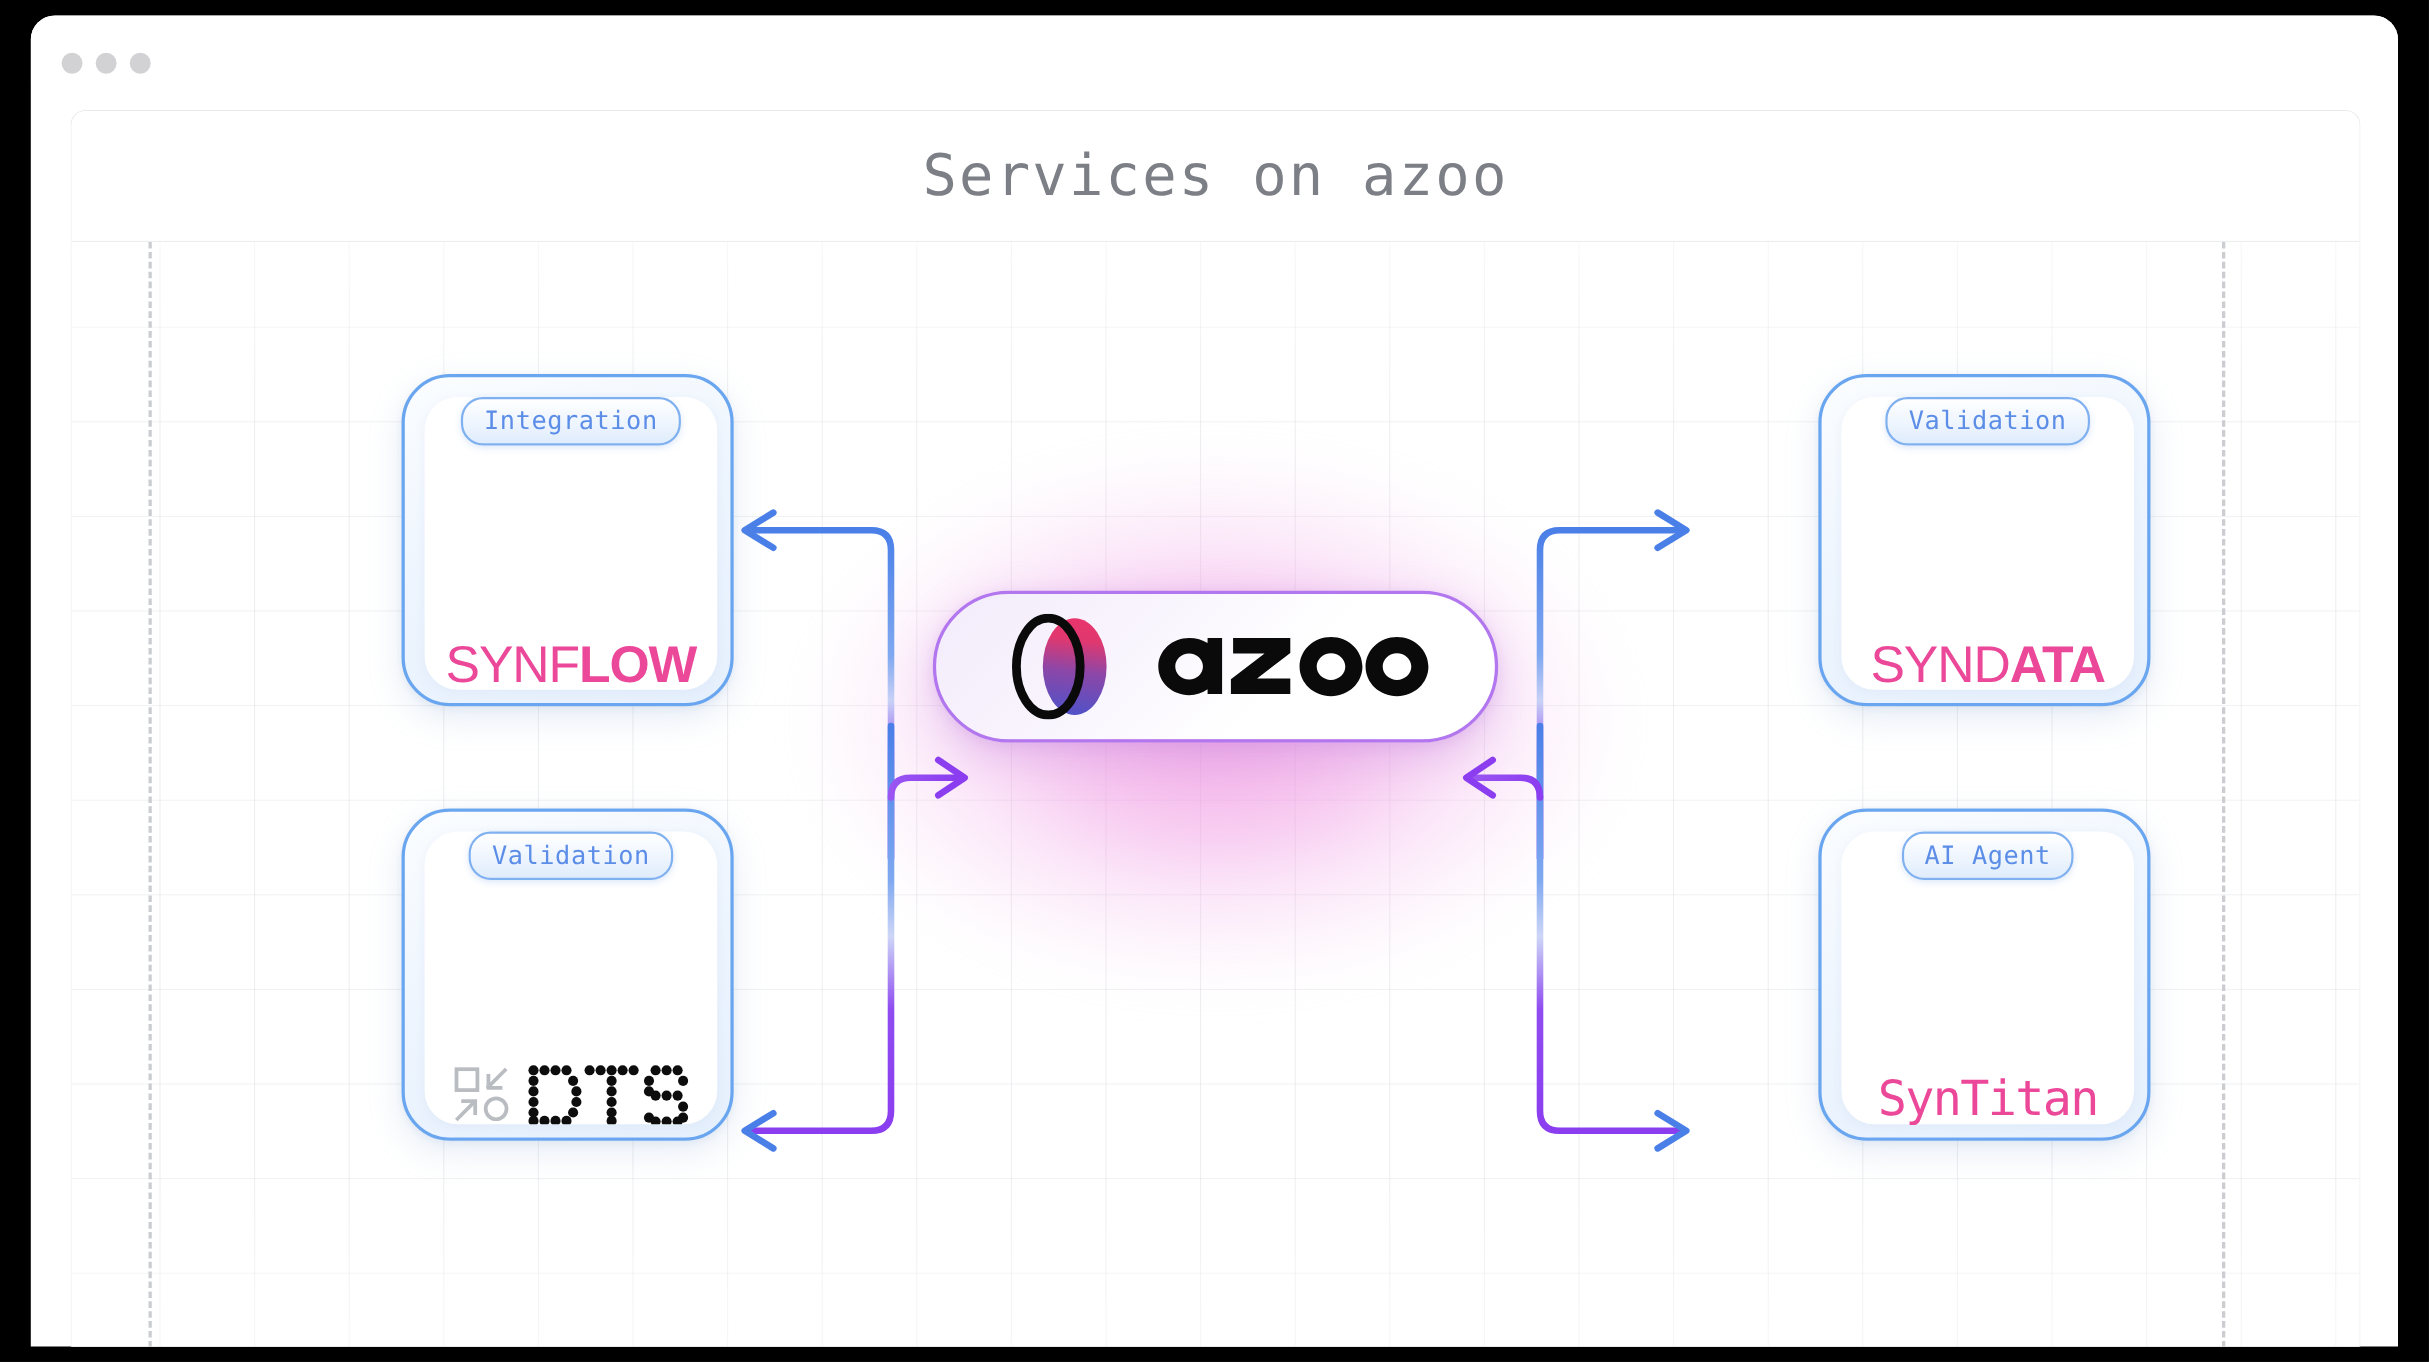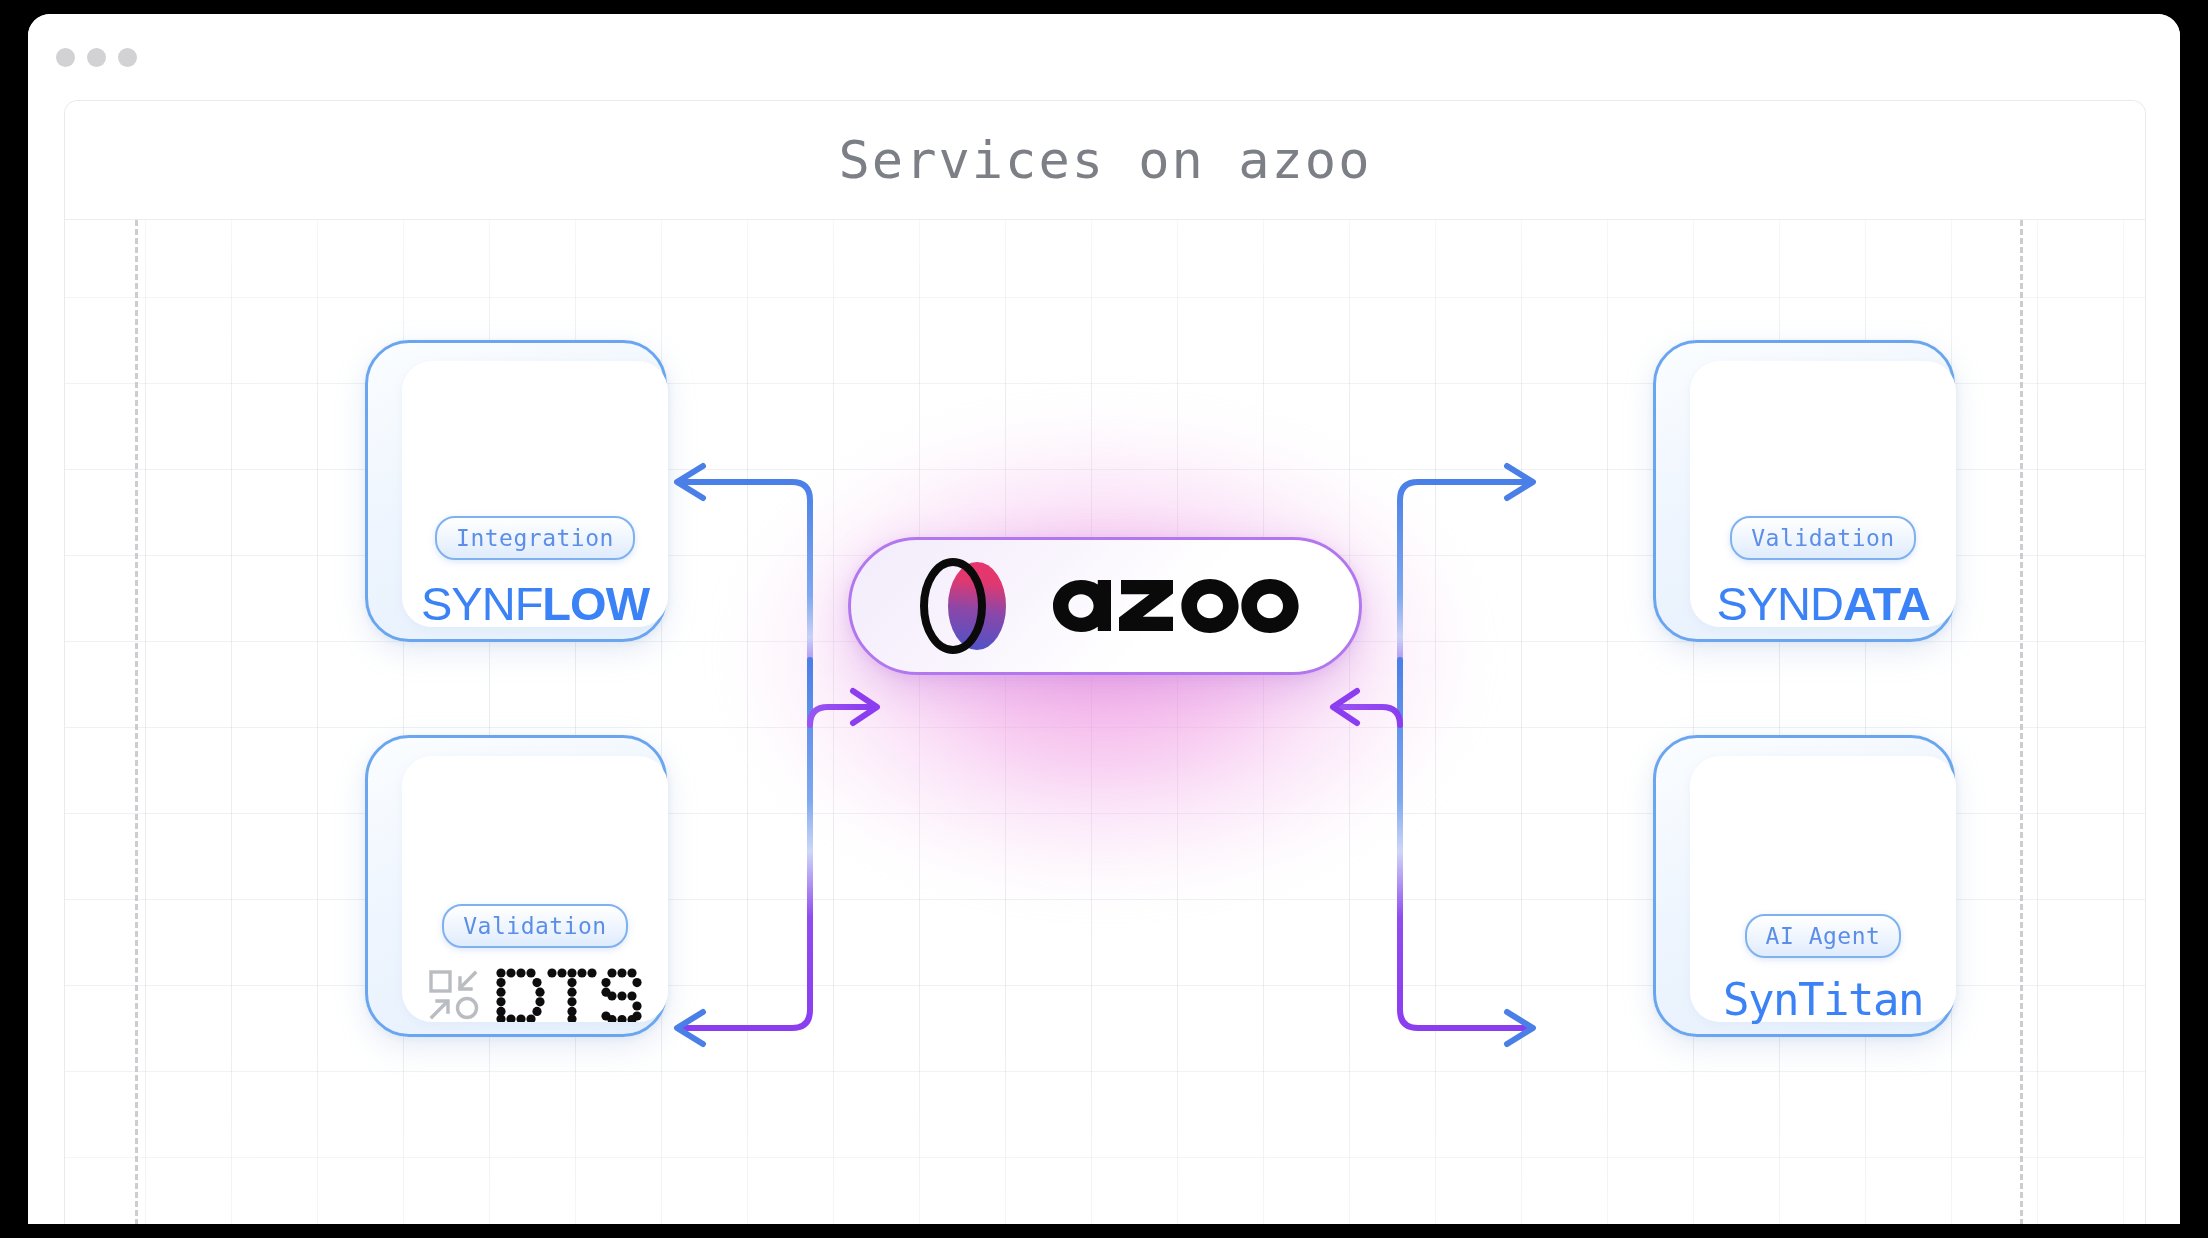--- a/index.html
+++ b/index.html
@@ -120,41 +120,40 @@
     background:linear-gradient(160deg,#fbfdff 0%,#eef5fe 48%,#e6f0fd 100%);
     box-shadow:0 10px 30px rgba(140,170,215,.22), 0 2px 6px rgba(150,175,215,.14);
   }
   .card-inner{
     position:absolute;
     left:18px;top:18px;
     width:266px;height:266px;
     border-radius:30px;
     background:#ffffff;
     box-shadow:0 2px 10px rgba(170,190,220,.14);
-    display:flex;flex-direction:column;align-items:center;justify-content:flex-end;
+    display:flex;flex-direction:column;align-items:center;justify-content:space-between;
     gap:20px;
-    margin-left:16px;
   }
   .badge{
     display:inline-flex;align-items:center;justify-content:center;
     height:40px;
     padding:0 19px;
     border-radius:20px;
     border:2px solid #7fb0f0;
     background:linear-gradient(180deg,#ffffff 0%,#eef5fe 55%,#dfecfc 100%);
     color:#5c8ee8;
     font-family:"DejaVu Sans Mono","Liberation Mono",monospace;
     font-size:23px;
     letter-spacing:.5px;
     box-shadow:0 2px 7px rgba(140,175,235,.30);
     white-space:nowrap;
   }
   .svc-name{
     font-size:47px;
-    color:#3b82f6;
+    color:#ec4899;
     white-space:nowrap;
     line-height:1;
   }
   .svc-name .thin{font-weight:300;letter-spacing:-1px;}
   .svc-name .bold{font-weight:700;letter-spacing:-1px;}
   .svc-name.mono-ish{
     font-family:"DejaVu Sans Mono","Liberation Mono",monospace;
     font-size:44px;font-weight:500;letter-spacing:-1.5px;
   }
 

